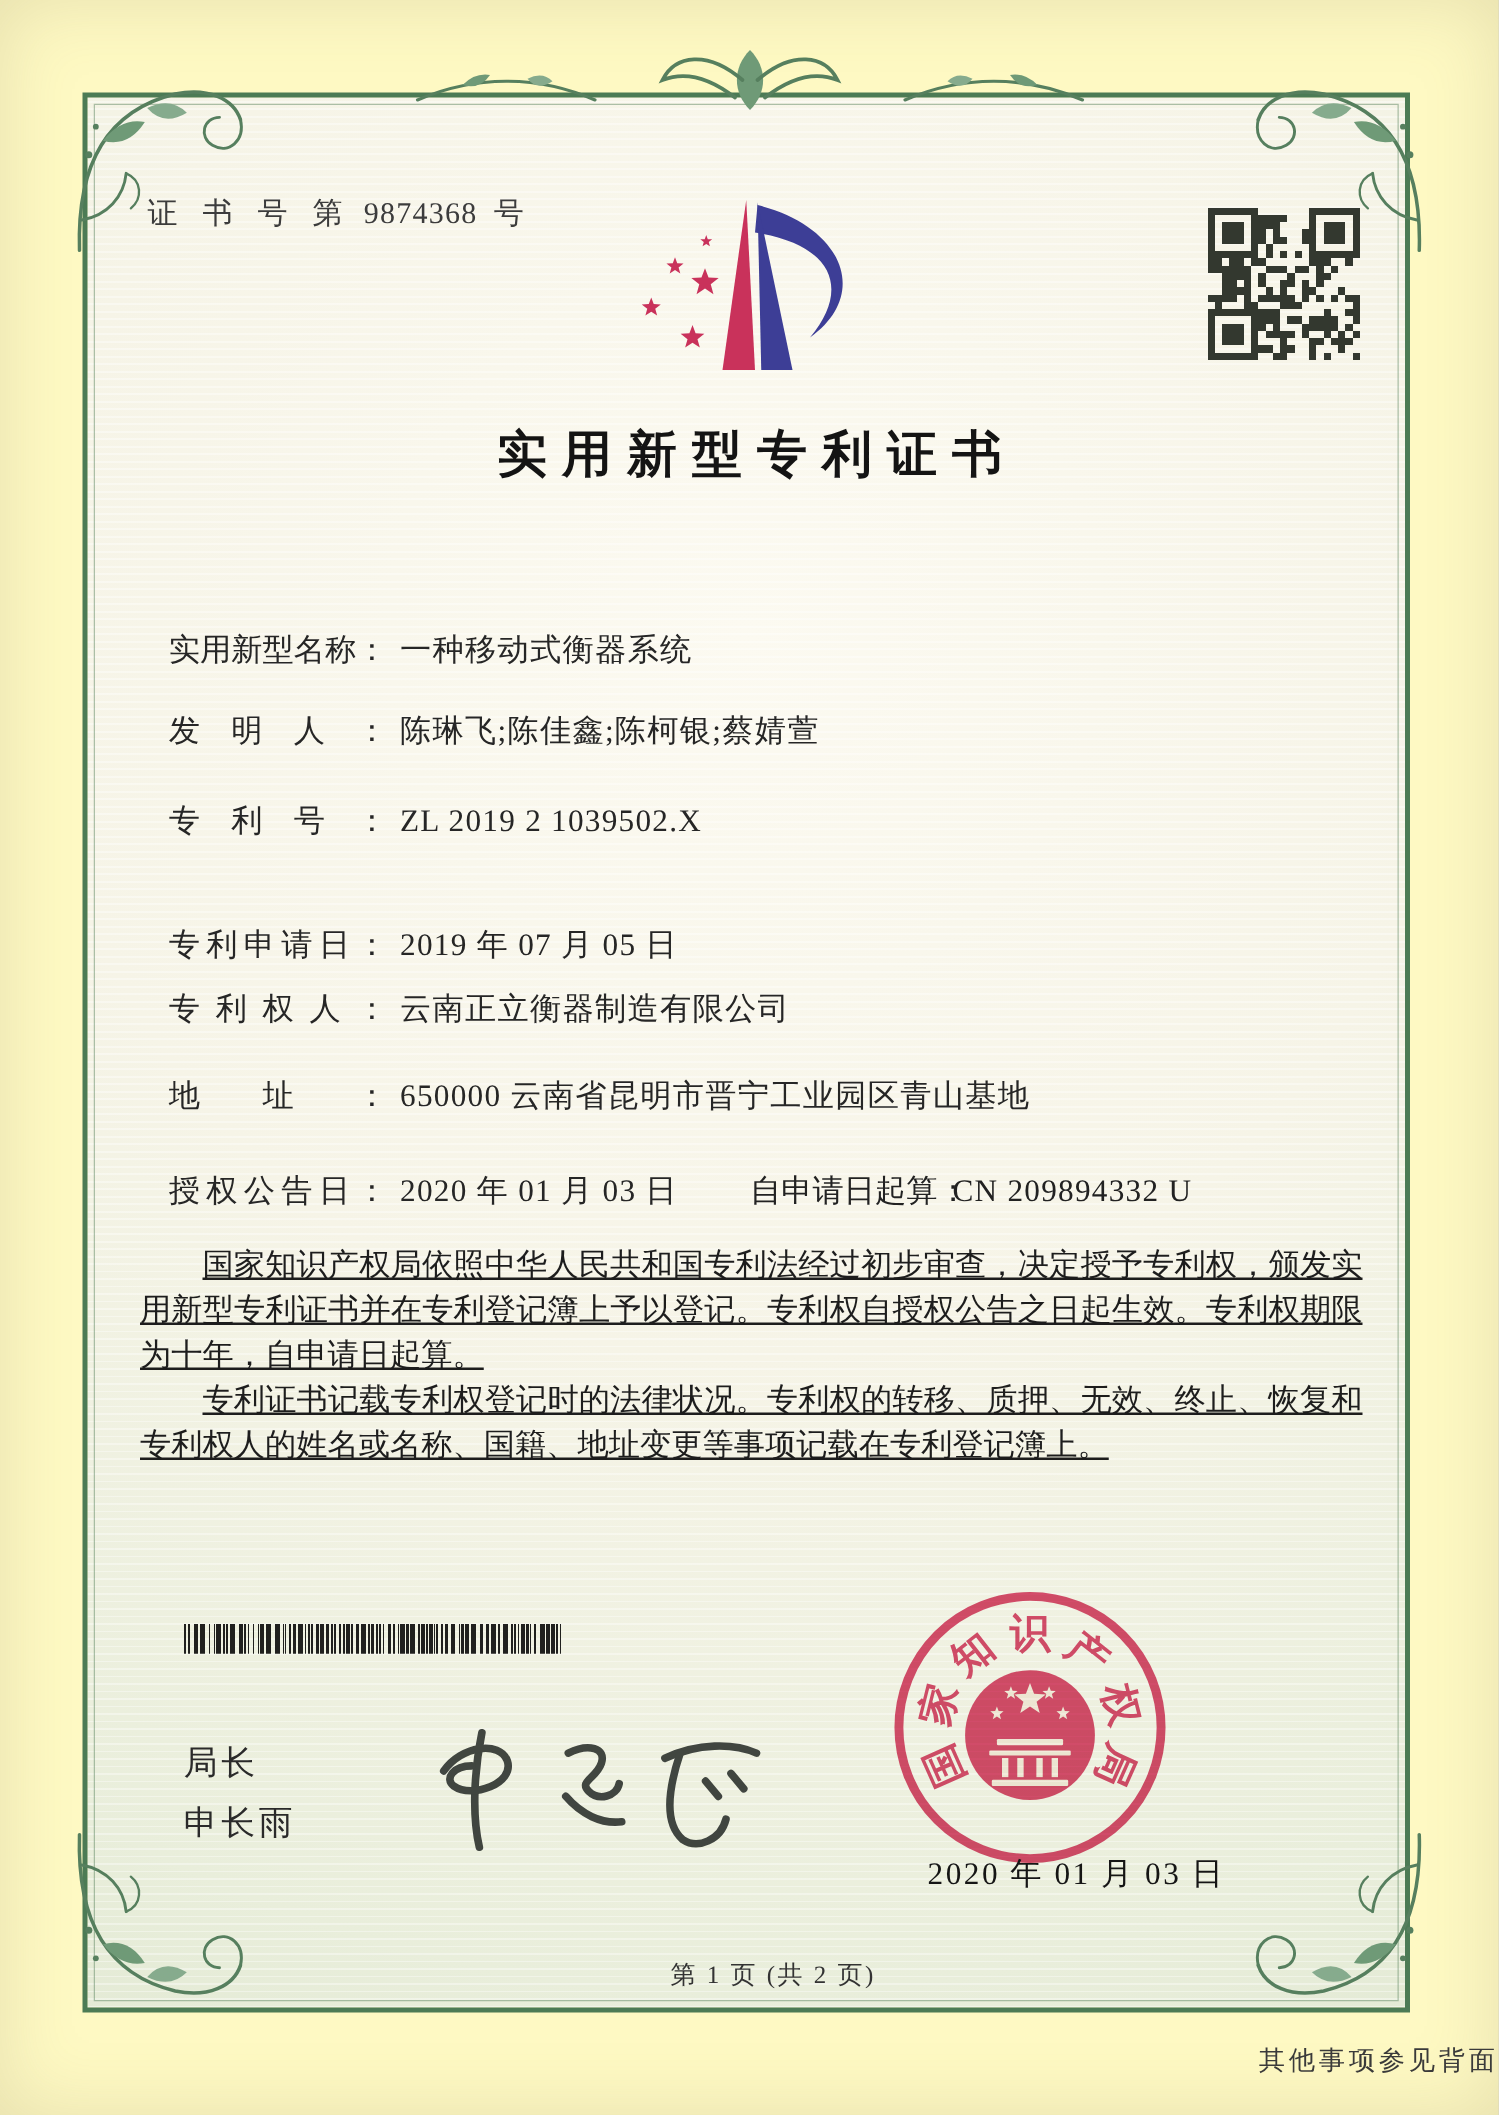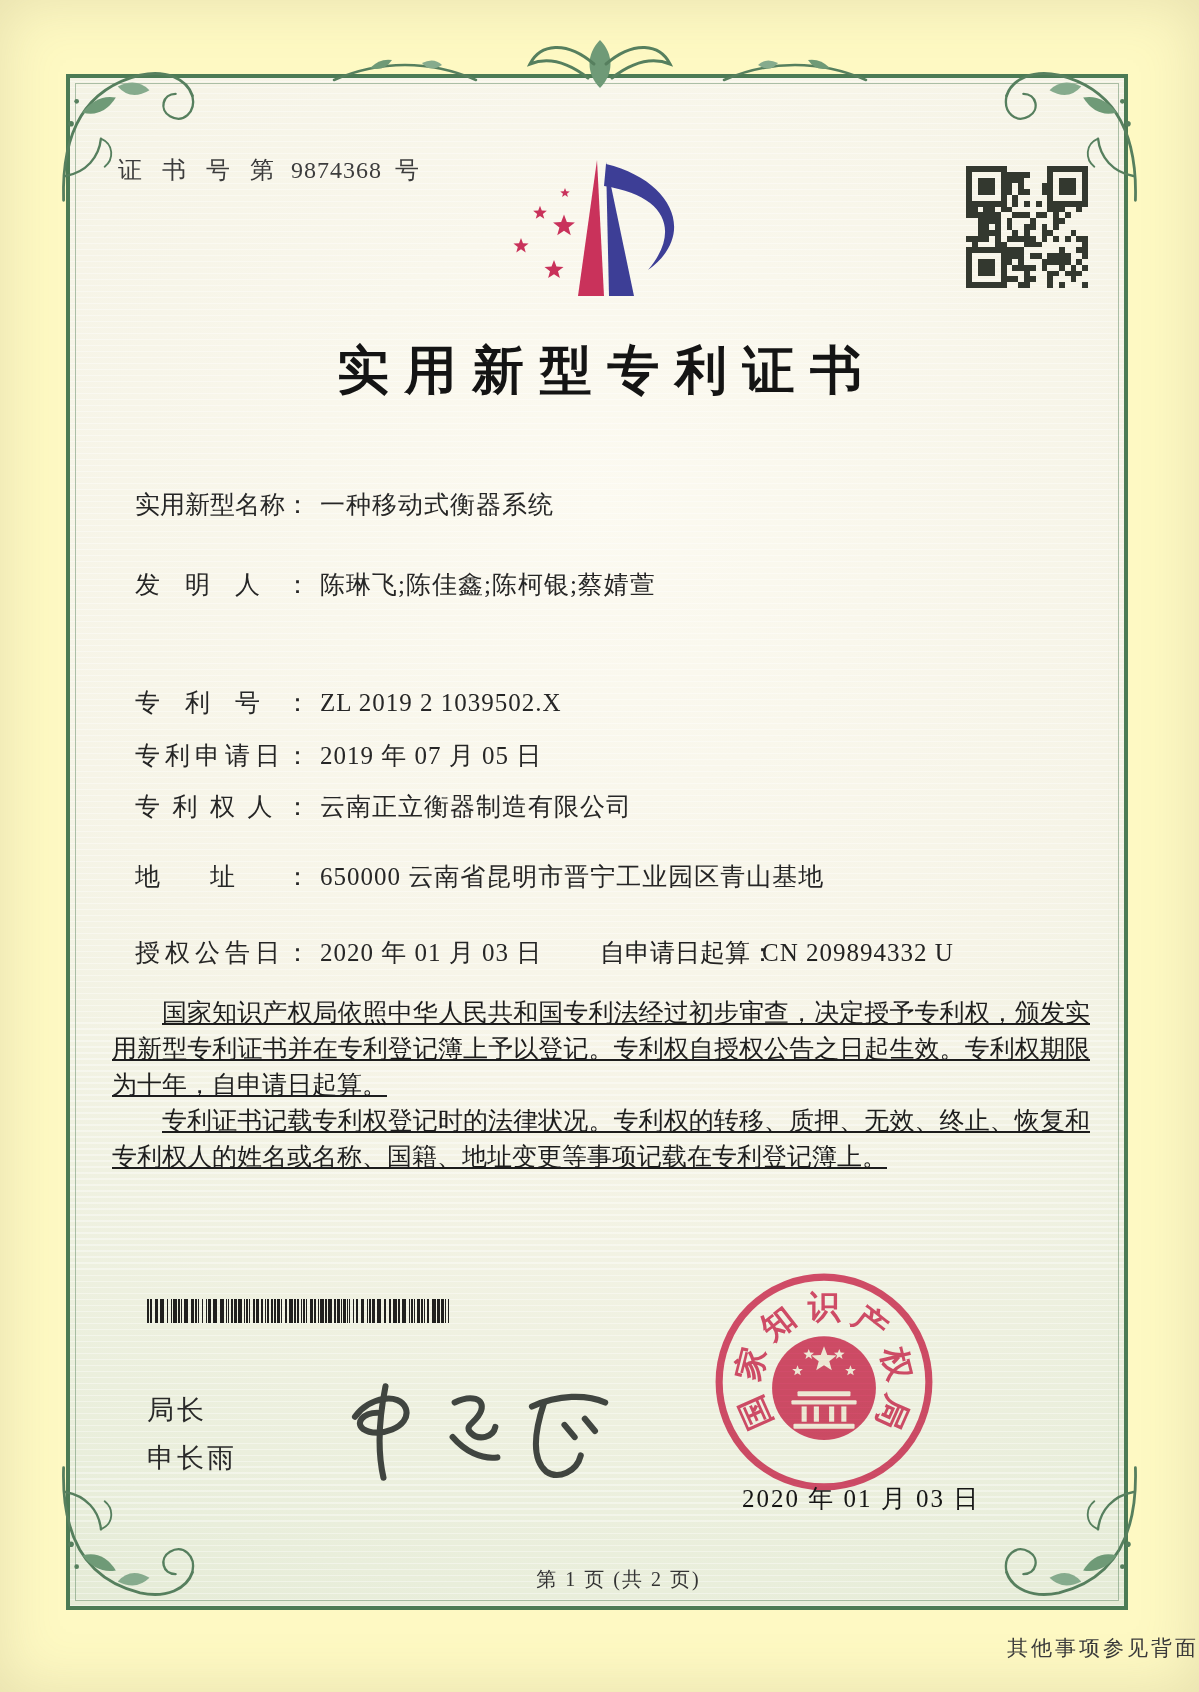--- a/index.html
+++ b/index.html
@@ -34,28 +34,28 @@
   
   .cert-no{left:118px;top:154px;font-size:24px;color:#3c3c3c;white-space:nowrap;}
   .cert-no .sp{letter-spacing:7px;}
   .cert-no .num{margin-left:4px;letter-spacing:1px;}
   .cert-no .suf{margin-left:7px;}
   .logo{left:500px;top:146px;width:200px;height:154px;}
   .qr{left:966px;top:166px;width:122px;height:122px;}
   .qr svg{width:100%;height:100%;fill:#33382f;}
   .title{
     left:0;right:0;top:336px;text-align:center;
-    font-size:52px;font-weight:600;color:#141414;
+    font-size:40px;font-weight:600;color:#141414;
     letter-spacing:.30em;text-indent:.30em;white-space:nowrap;
   }
   
   .row{left:135px;font-size:25px;color:#262626;white-space:nowrap;}
   .lbl{display:inline-block;width:175px;text-align:justify;text-align-last:justify;vertical-align:baseline;}
   .val{margin-left:10px;letter-spacing:1px;}
-  .r1{top:488px;} .r2{top:568px;} .r3{top:640px;margin-top:46px;} .r4{top:739px;}
+  .r1{top:503px;} .r2{top:568px;} .r3{top:640px;} .r4{top:739px;}
   .r5{top:790px;} .r6{top:860px;} .r7{top:936px;}
   .grant2{left:600px;top:936px;font-size:25px;white-space:nowrap;}
   .grant2 .lbl{width:152px;}
   
   .body-text{left:112px;top:995px;width:978px;font-size:25px;line-height:36px;
     text-align:justify;color:#1d1d1d;}
   .body-text p{margin:0;text-indent:2em;text-decoration:underline;}
   
   .barcode{left:147px;top:1299px;width:306px;height:24px;}
   .barcode svg{width:100%;height:100%;fill:#20201e;}

